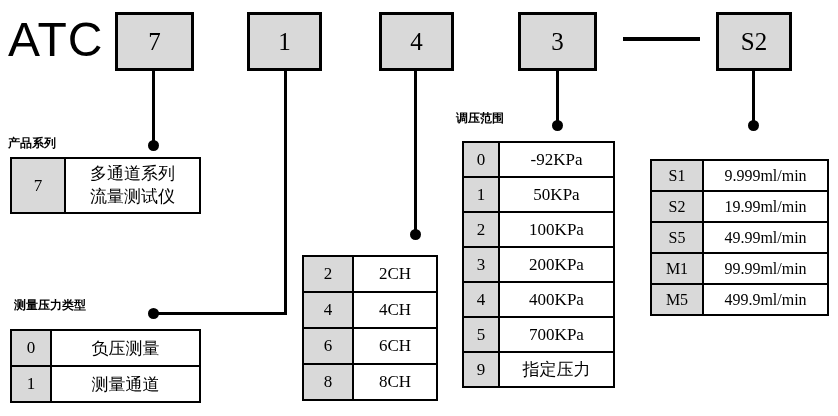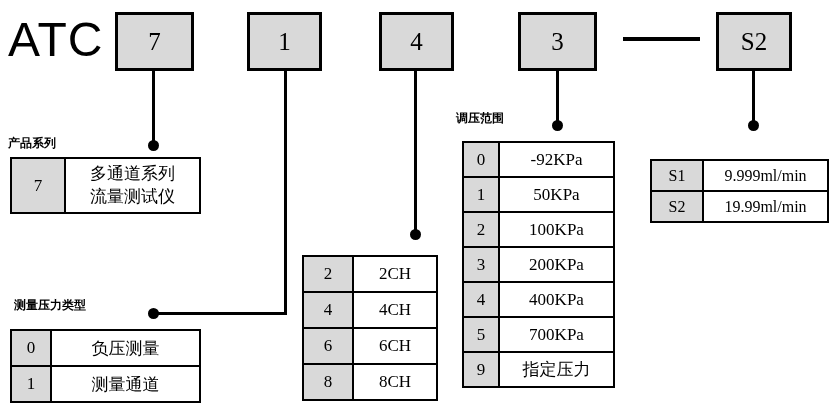--- a/index.html
+++ b/index.html
@@ -163,16 +163,28 @@
   <table class="lookup" id="t-detection" style="left:650px;top:159px">
     <tbody>
         <tr>
       <td class="key" style="width:50px">S1</td>
       <td style="width:123px">9.999ml/min</td>
     </tr>
     <tr>
       <td class="key">S2</td>
       <td>19.99ml/min</td>
     </tr>
+    <tr>
+      <td class="key">S5</td>
+      <td>49.99ml/min</td>
+    </tr>
+    <tr>
+      <td class="key">M1</td>
+      <td>99.99ml/min</td>
+    </tr>
+    <tr>
+      <td class="key">M5</td>
+      <td>499.9ml/min</td>
+    </tr>
   </tbody>
     </table>
 
 </div>
 
 </body></html>

